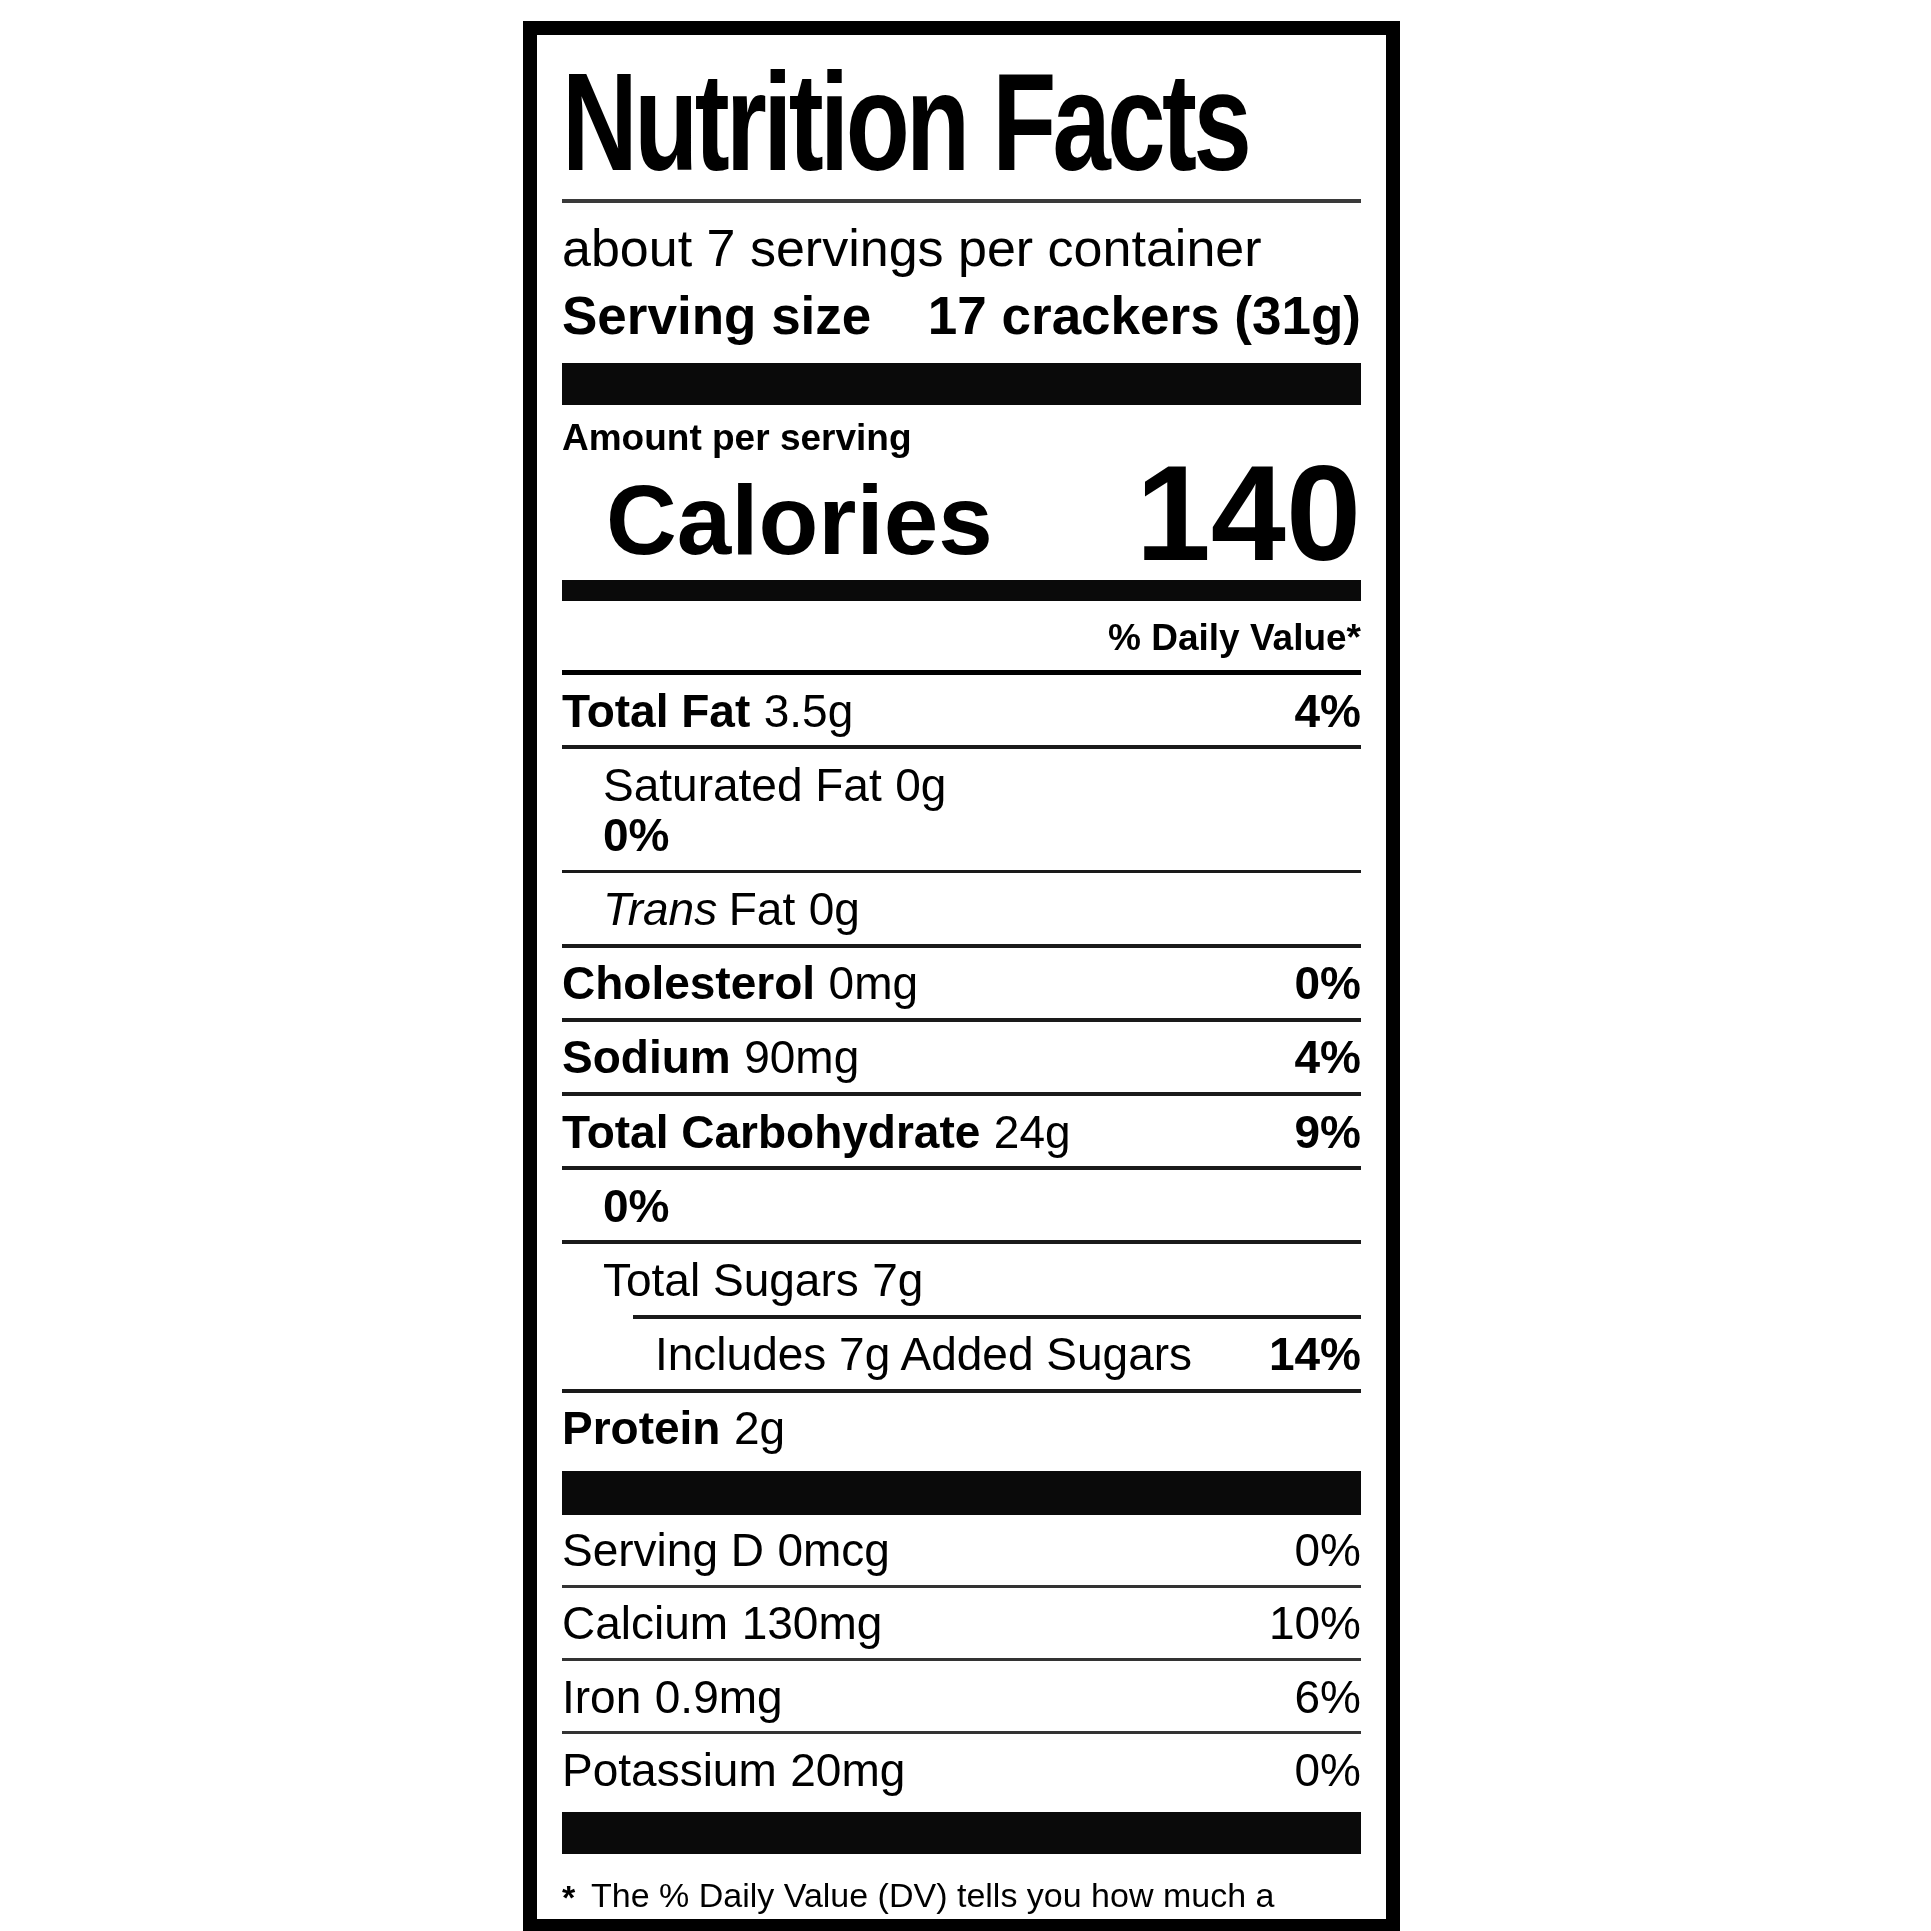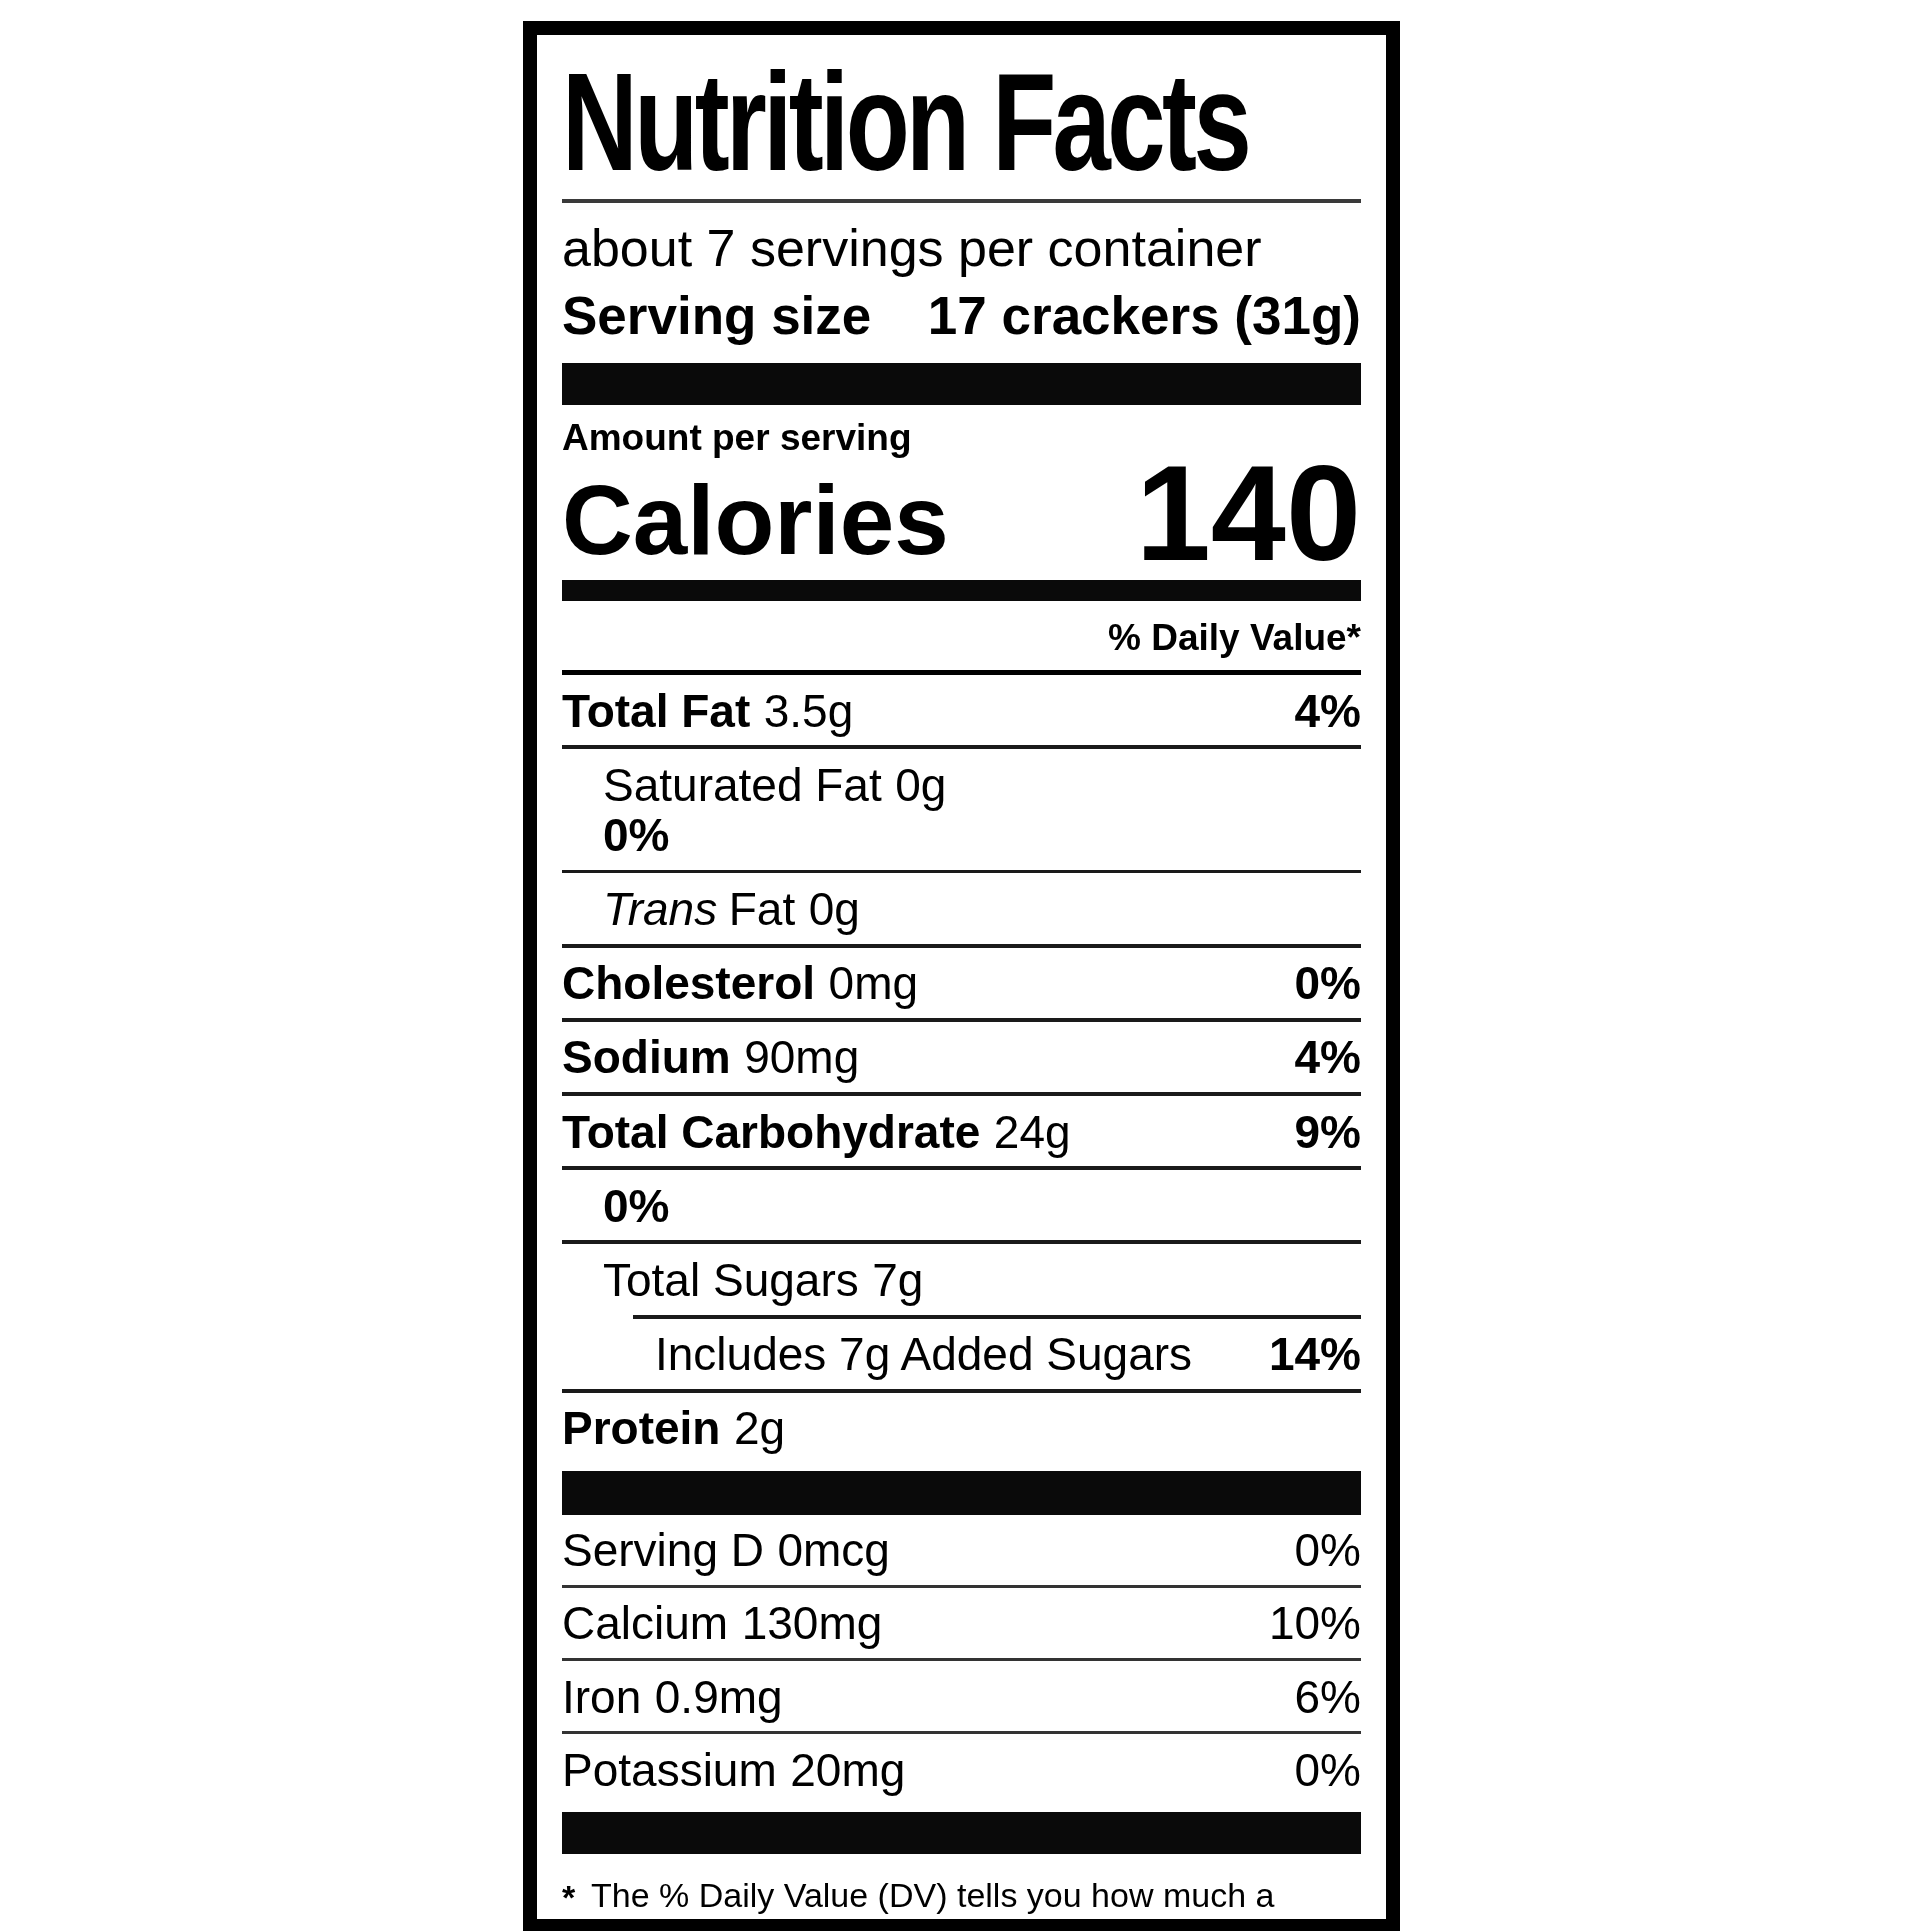--- a/index.html
+++ b/index.html
@@ -44,21 +44,21 @@
   .bar-1{height:42px;margin:15.4px 0 11.6px 0;}
   .bar-2{height:21px;margin-top:13.5px;}
   .bar-3{height:44px;margin-top:7.7px;}
   .bar-4{height:42px;margin:7.7px 0 19.3px 0;}
 
   .amount-line{font-weight:bold;font-size:37px;line-height:42px;}
   .calories-row{
     display:flex;justify-content:space-between;align-items:flex-end;
     margin-top:1.9px;
   }
-  .calories-word{font-weight:bold;font-size:98px;line-height:93px;}
+  .calories-word{font-weight:bold;font-size:98px;line-height:93px;margin-left:44px;}
   .calories-num{font-weight:bold;font-size:135px;line-height:106px;}
 
   .dv-header{
     text-align:right;font-weight:bold;font-size:37px;
     padding:15.4px 0 11.6px 0;
   }
   .rule{height:3.9px;background:var(--rule);}
   .rule.thick{height:4.8px;background:#000;}
   .rule.vit{height:2.9px;background:#333;}
   .rule.inset{margin-left:71px;}

